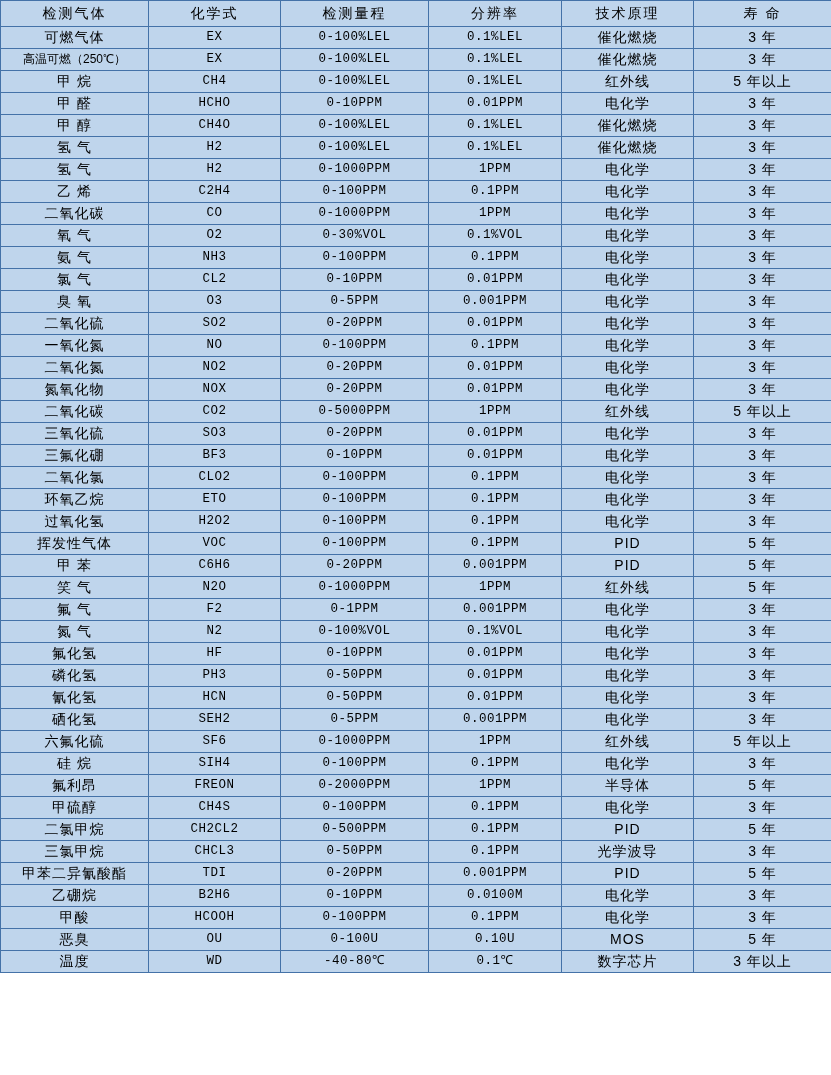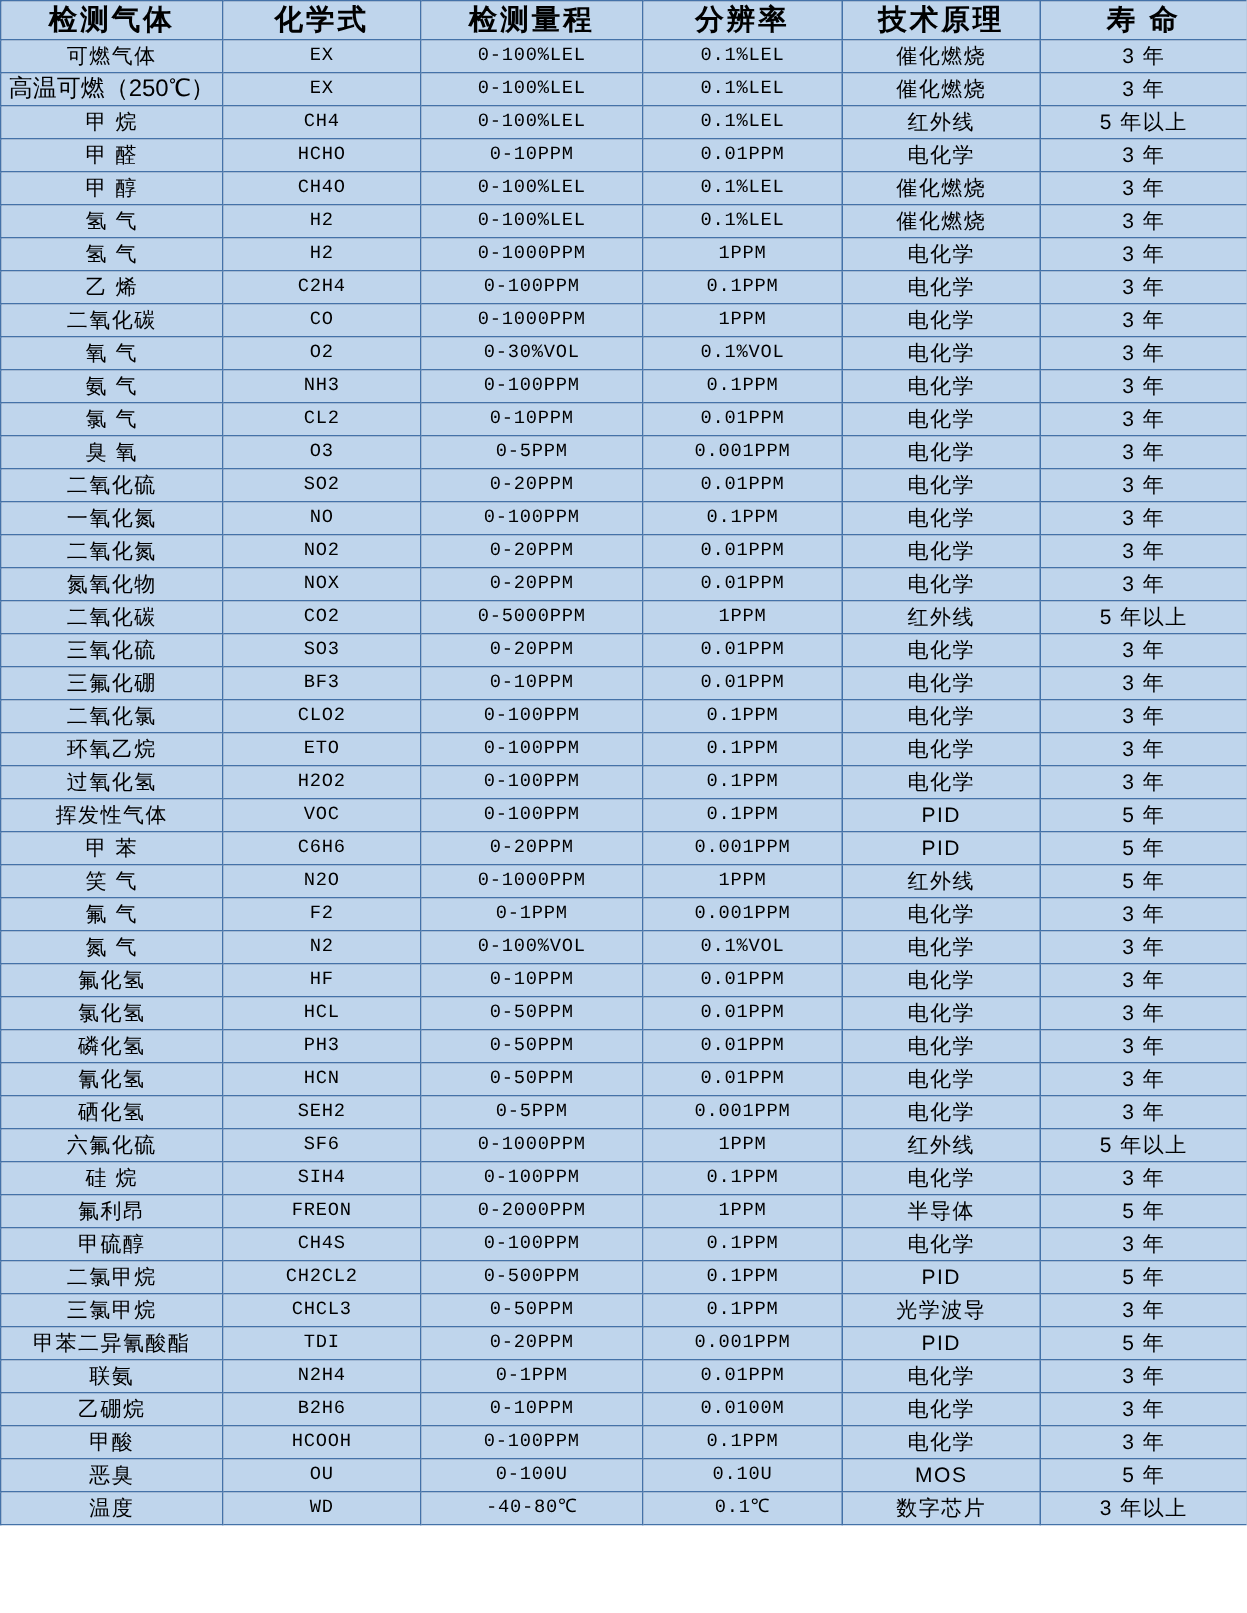--- a/index.html
+++ b/index.html
@@ -28,37 +28,37 @@
     vertical-align: middle;
     background: #bfd5ec;
     color: #000000;
     padding: 0;
     height: 21px;
     line-height: 21px;
     overflow: hidden;
     white-space: nowrap;
   }
   #gas-table thead th {
-    font-size: 19px;
-    font-weight: bold;
+    font-size: 14px;
+    font-weight: normal;
     letter-spacing: 2px;
     height: 25px;
     line-height: 25px;
   }
   #gas-table td.cn {
     font-size: 14px;
     letter-spacing: 1px;
   }
   #gas-table td.en {
     font-family: "Liberation Mono", monospace;
     font-size: 12.5px;
     letter-spacing: 0.5px;
   }
   #gas-table td.small {
-    font-size: 16px;
+    font-size: 12px;
     letter-spacing: 0;
   }
 </style>
 </head>
 <body>
 
 <table id="gas-table">
   <colgroup>
     <col class="c0">
       <col class="c1">
@@ -304,28 +304,20 @@
       </tr>
       <tr>
         <td class="cn">氟化氢</td>
         <td class="en">HF</td>
         <td class="en">0-10PPM</td>
         <td class="en">0.01PPM</td>
         <td class="cn">电化学</td>
         <td class="cn">3 年</td>
       </tr>
       <tr>
-        <td class="cn">氯化氢</td>
-        <td class="en">HCL</td>
-        <td class="en">0-50PPM</td>
-        <td class="en">0.01PPM</td>
-        <td class="cn">电化学</td>
-        <td class="cn">3 年</td>
-      </tr>
-      <tr>
         <td class="cn">磷化氢</td>
         <td class="en">PH3</td>
         <td class="en">0-50PPM</td>
         <td class="en">0.01PPM</td>
         <td class="cn">电化学</td>
         <td class="cn">3 年</td>
       </tr>
       <tr>
         <td class="cn">氰化氢</td>
         <td class="en">HCN</td>
@@ -390,28 +382,20 @@
         <td class="cn">光学波导</td>
         <td class="cn">3 年</td>
       </tr>
       <tr>
         <td class="cn">甲苯二异氰酸酯</td>
         <td class="en">TDI</td>
         <td class="en">0-20PPM</td>
         <td class="en">0.001PPM</td>
         <td class="cn">PID</td>
         <td class="cn">5 年</td>
-      </tr>
-      <tr>
-        <td class="cn">联氨</td>
-        <td class="en">N2H4</td>
-        <td class="en">0-1PPM</td>
-        <td class="en">0.01PPM</td>
-        <td class="cn">电化学</td>
-        <td class="cn">3 年</td>
       </tr>
       <tr>
         <td class="cn">乙硼烷</td>
         <td class="en">B2H6</td>
         <td class="en">0-10PPM</td>
         <td class="en">0.0100M</td>
         <td class="cn">电化学</td>
         <td class="cn">3 年</td>
       </tr>
       <tr>

